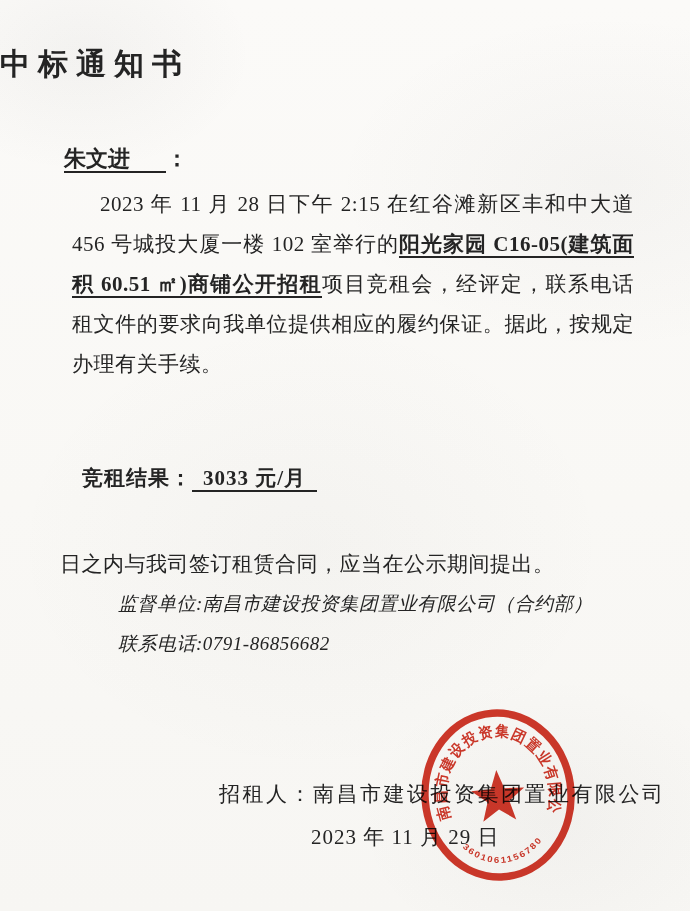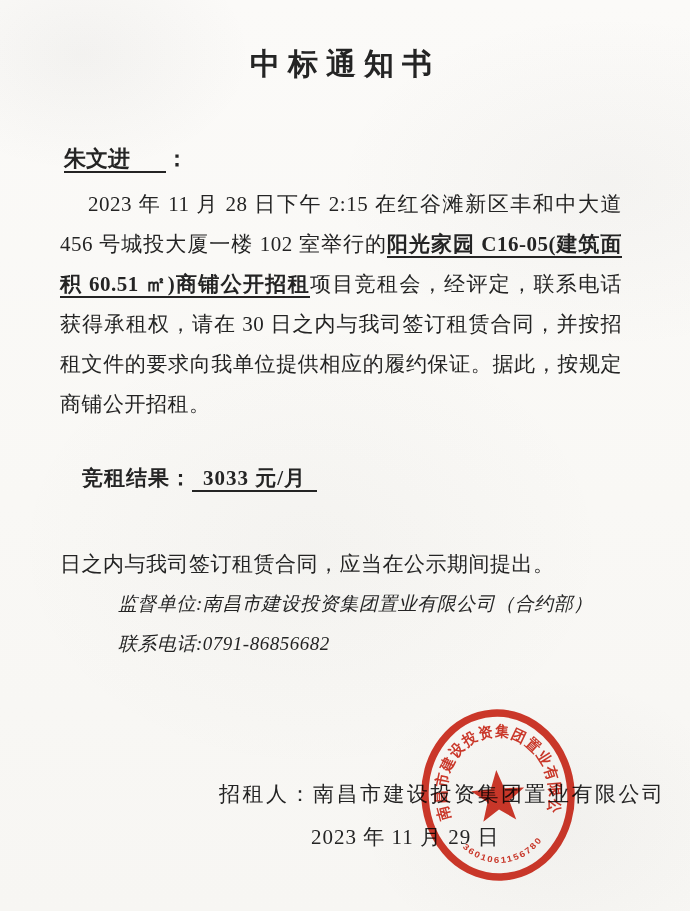--- a/index.html
+++ b/index.html
@@ -8,26 +8,26 @@
     color:var(--ink,#242424);
     font-family:"Liberation Serif","DejaVu Serif",serif;
     background:
       radial-gradient(ellipse 260px 180px at 12% 6%, rgba(90,90,90,0.05), transparent 65%),
       radial-gradient(ellipse 420px 260px at 88% 20%, rgba(90,90,90,0.04), transparent 65%),
       radial-gradient(ellipse 500px 380px at 45% 60%, rgba(90,90,90,0.03), transparent 60%),
       radial-gradient(ellipse 300px 220px at 80% 90%, rgba(90,90,90,0.04), transparent 65%),
       linear-gradient(180deg,#fbfaf8 0%,#f9f8f5 55%,#f7f6f3 100%);
   }
   .title{
-    position:absolute;top:44px;left:0;width:100%;text-align:center;
+    position:absolute;top:44px;left:0;width:100%;
     font-size:30px;font-weight:700;letter-spacing:8px;
   }
   .salutation{position:absolute;top:144px;left:64px;font-size:22px;font-weight:700;}
   .salutation .name{border-bottom:2px solid currentColor;padding-right:36px;}
-  .para{position:absolute;top:184px;left:60px;width:562px;font-size:21px;line-height:40px;letter-spacing:.5px;}
+  .para{position:absolute;top:184px;left:72px;width:562px;font-size:21px;line-height:40px;letter-spacing:.5px;}
   .fill{text-align:justify;text-align-last:justify;}
   .ind1{text-indent:28px;}
   .ind2{text-indent:58px;}
   .emph{font-weight:700;border-bottom:2px solid currentColor;}
   .result{position:absolute;top:464px;left:82px;font-size:21px;font-weight:700;letter-spacing:1px;}
   .result .value{border-bottom:2px solid currentColor;padding:0 11px;}
   .notice{position:absolute;top:544px;left:60px;width:562px;font-size:21px;line-height:40px;letter-spacing:.5px;}
   .notice .small{font-size:19px;font-style:italic;}
   .lessor{position:absolute;top:780px;left:219px;font-size:21px;letter-spacing:2.5px;}
   .date{position:absolute;top:823px;left:311px;font-size:21px;letter-spacing:1px;}
@@ -45,23 +45,22 @@
   <div class="title">中标通知书</div>
 
   <div class="salutation">
     <span class="name">朱文进</span><span>：</span>
   </div>
 
   <div class="para">
     <div class="fill ind1">2023 年 11 月 28 日下午 2:15 在红谷滩新区丰和中大道</div>
     <div class="fill"><span>456 号城投大厦一楼 102 室举行的</span><span class="emph">阳光家园 C16-05(建筑面</span></div>
     <div class="fill"><span class="emph">积 60.51 ㎡)商铺公开招租</span><span>项目竞租会，经评定，联系电话</span></div>
-    <div class="fill">获得承租权，请在 30 日之内与我司签订租赁合同，并按招</div>
     <div class="fill">租文件的要求向我单位提供相应的履约保证。据此，按规定</div>
-    <div>商铺公开招租。</div>
+    <div>办理有关手续。</div>
   </div>
 
   <div class="result">
     <span>竞租结果：</span><span class="value">3033 元/月</span>
   </div>
 
   <div class="notice">
     <div>日之内与我司签订租赁合同，应当在公示期间提出。</div>
     <div class="small ind2">监督单位:南昌市建设投资集团置业有限公司（合约部）</div>
     <div class="small ind2">联系电话:0791-86856682</div>

